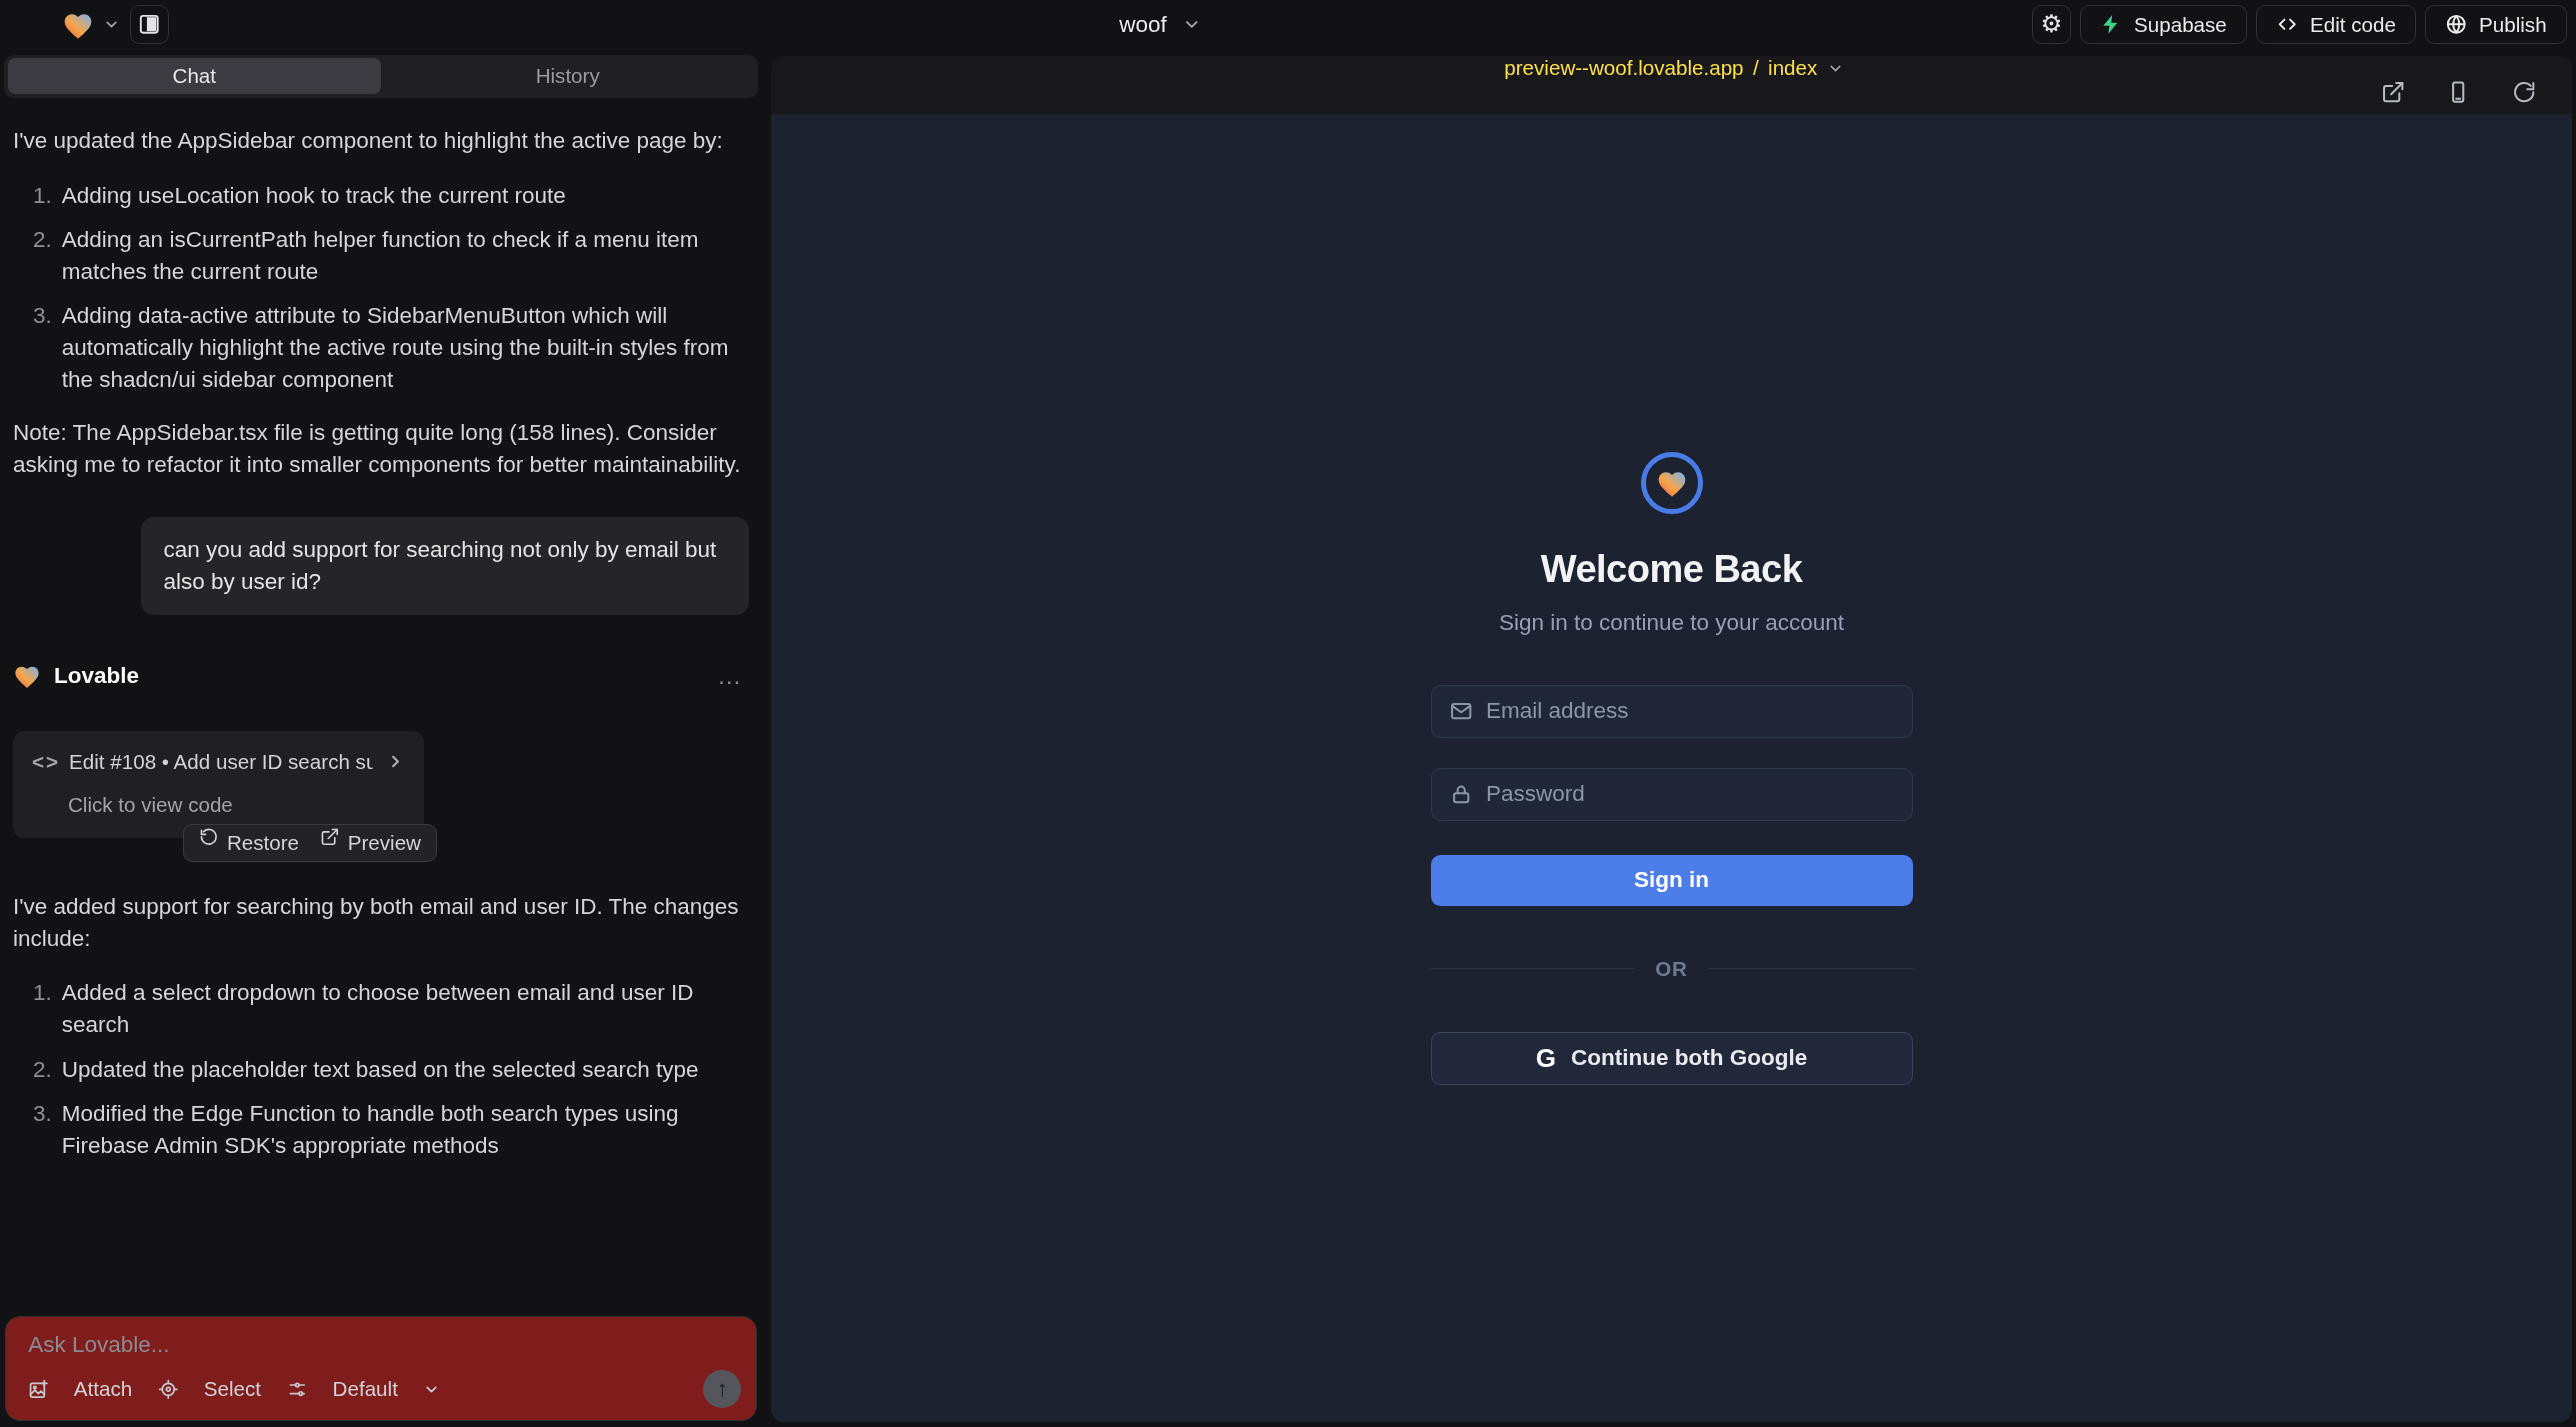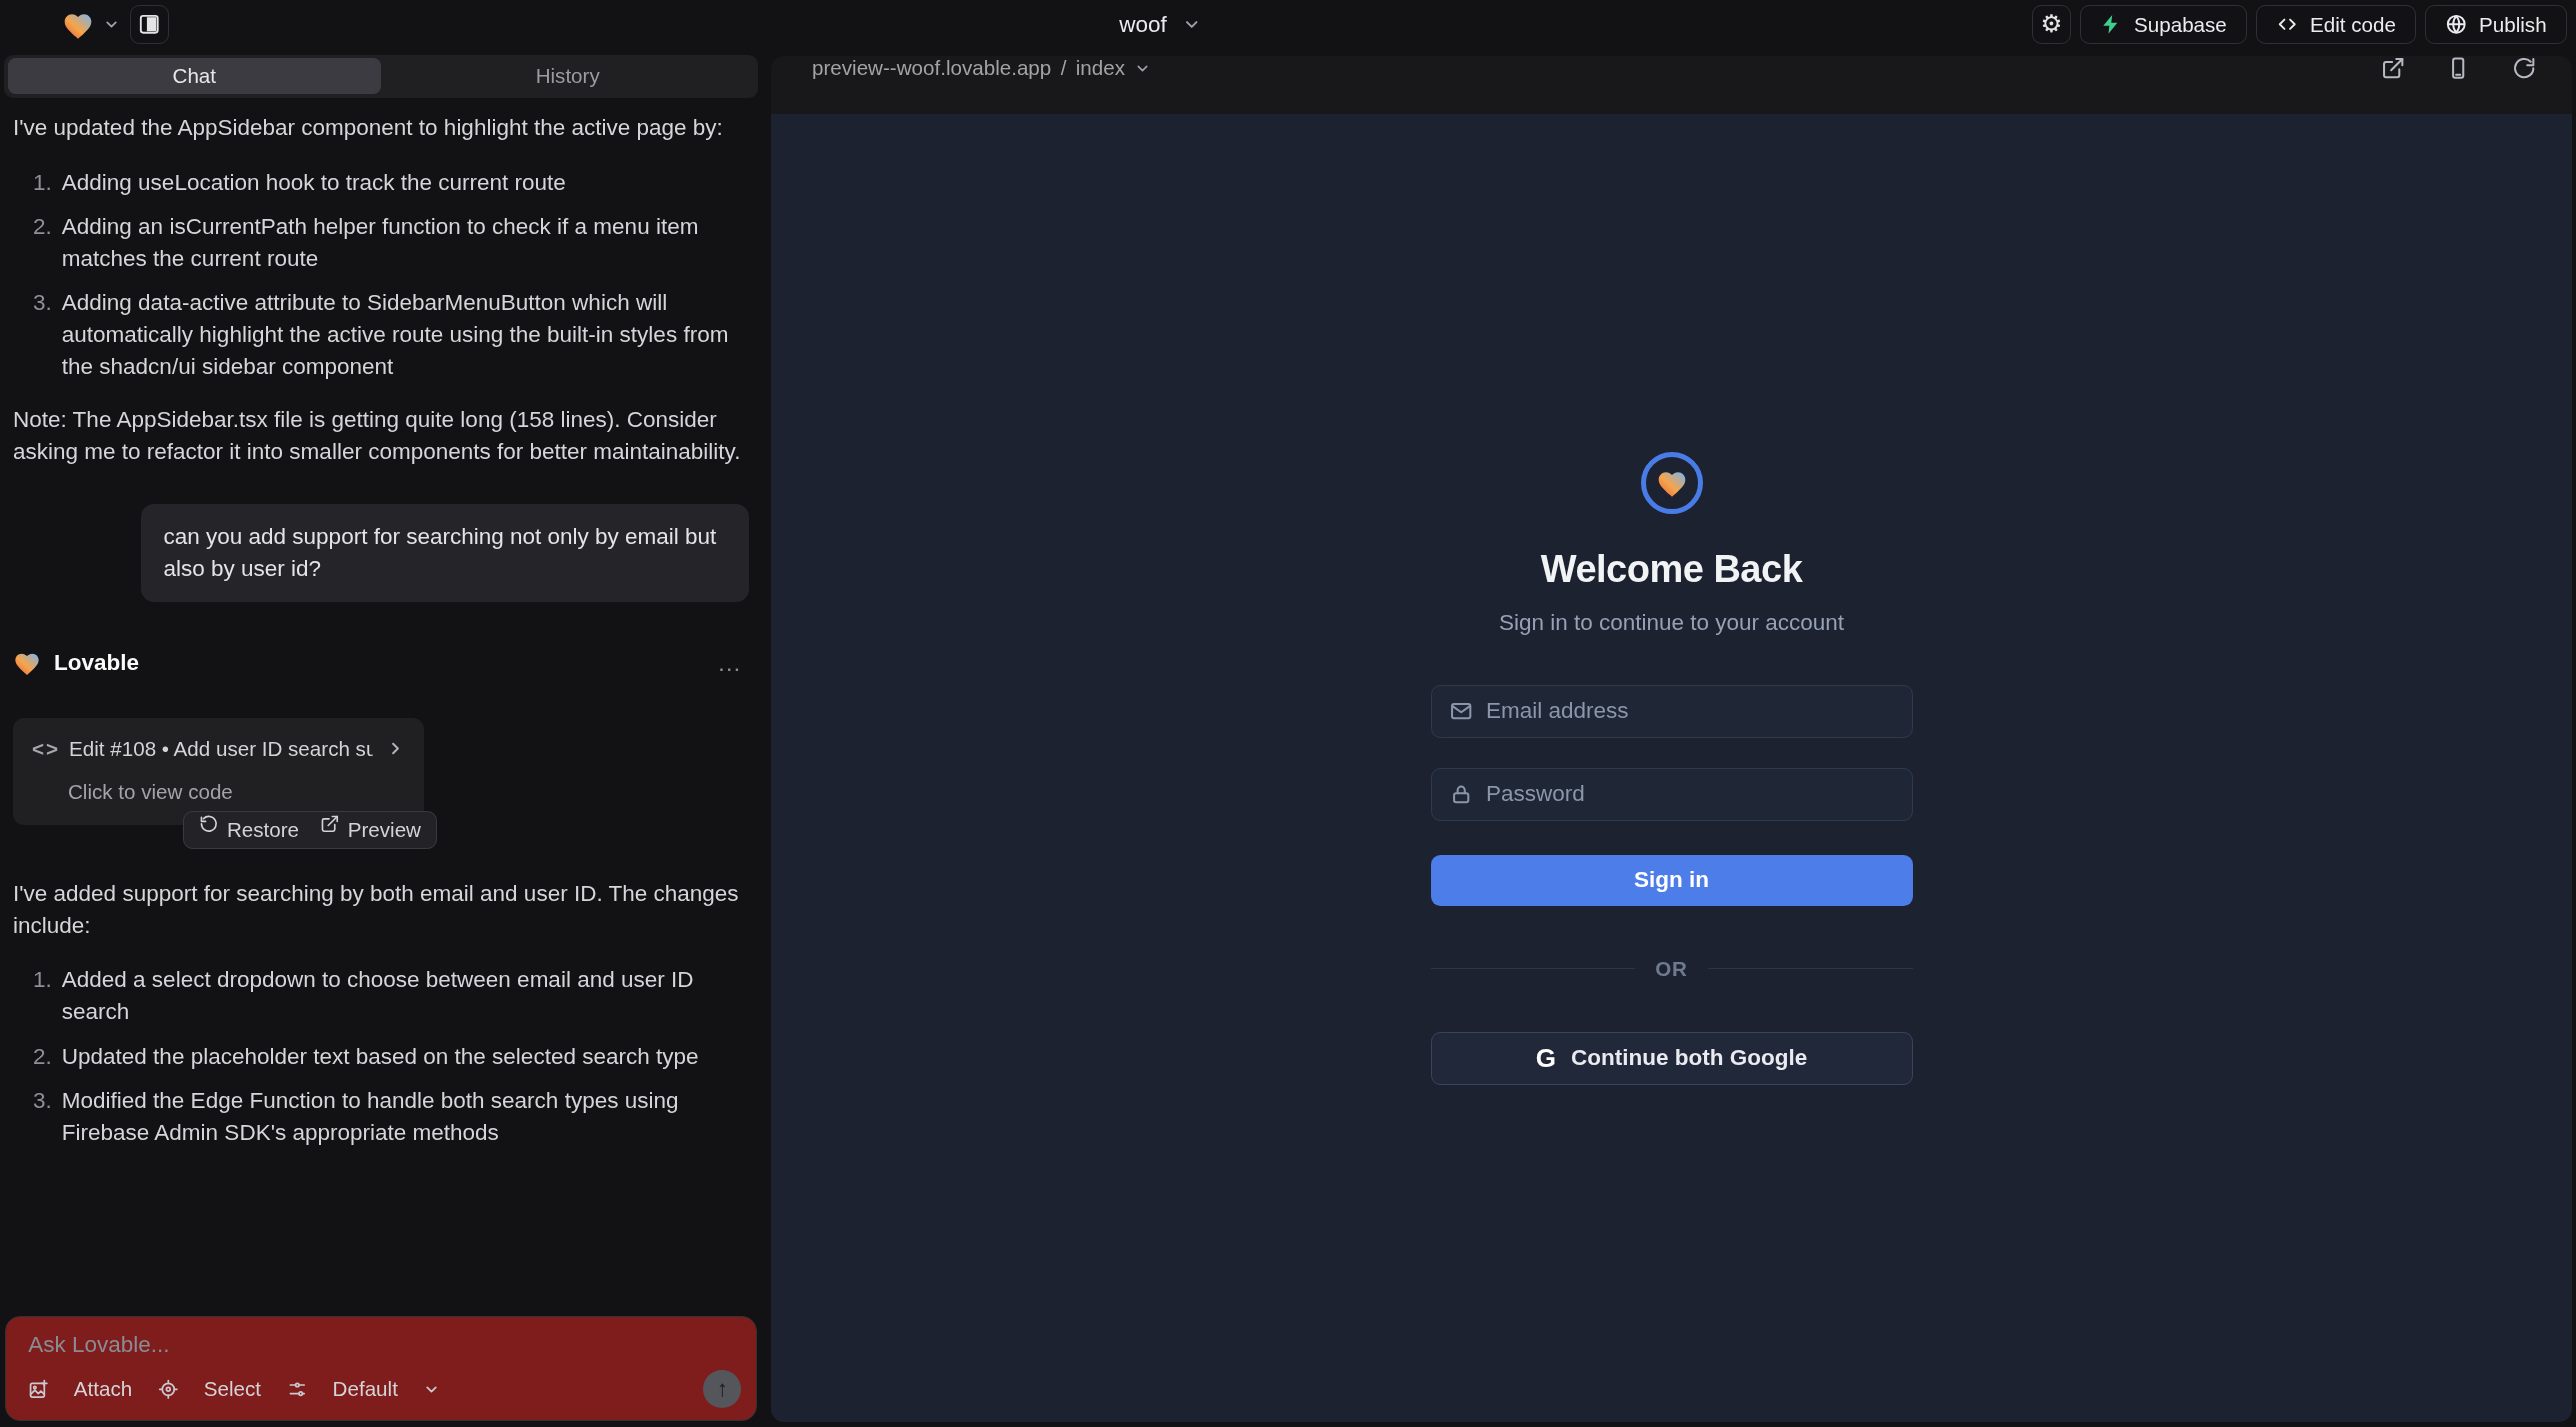--- a/index.html
+++ b/index.html
@@ -22,21 +22,21 @@
   .topbar-title .name { font-size:22.5px; font-weight:500; color:#ececf0; }
   .topbar-right { margin-left:auto; display:flex; align-items:center; gap:9.4px; }
   .pill-btn { height:39px; display:flex; align-items:center; gap:11.3px; padding:0 19px; border:0.9px solid #303036; border-radius:9.4px; background:transparent; color:#ececf0; font-size:20.6px; font-weight:500; cursor:pointer; font-family:inherit; }
   .gear { font-size:24.4px; line-height:1; color:#e4e4e7; }
 
   
   .left-panel { position:absolute; top:49px; left:0; width:762px; bottom:0; display:flex; flex-direction:column; }
   .tabbar { margin:5.6px 3.8px 0 3.8px; height:43px; background:#202023; border-radius:9.4px; display:flex; padding:3.8px; }
   .tab { flex:1; display:flex; align-items:center; justify-content:center; font-size:20.6px; color:#9b9ba3; border-radius:7.5px; cursor:pointer; }
   .tab.active { background:#3b3b41; color:#e8e8ea; }
-  .messages { flex:1; overflow:hidden; padding:7px 13px 0 13px; font-size:22.5px; line-height:32px; color:#d6d6da; }
+  .messages { flex:1; overflow:hidden; padding:20px 13px 0 13px; font-size:22.5px; line-height:32px; color:#d6d6da; }
   .messages p { margin-top:20.6px; }
   .messages p.first { margin-top:7.5px; }
   ol.steps { margin:22.5px 0 0 0; padding-left:45px; }
   ol.steps li { margin-bottom:12.2px; padding-left:3.8px; }
   ol.steps li::marker { color:#8f8f97; }
   .user-bubble { margin:36px 0 0 auto; max-width:608px; background:#252529; border-radius:13px; padding:17px 22.5px; color:#e4e4e7; }
   .lovable-row { margin-top:45px; display:flex; align-items:center; gap:13px; }
   .avatar-heart { width:28px; height:26px; }
   .lovable-name { font-size:22.5px; font-weight:600; color:#fafafa; }
   .more-dots { margin-left:auto; color:#8b8b92; font-size:24.4px; letter-spacing:1.9px; cursor:pointer; padding-right:5.6px; }
@@ -53,21 +53,21 @@
   .composer { margin:13px 4.7px 7.5px 4.7px; height:105px; background:#7f1d1d; border:0.9px solid #313136; border-radius:15px; position:relative; padding:15px 22.5px; }
   .composer textarea { width:100%; background:transparent; border:none; outline:none; resize:none; color:#e4e4e7; font-size:22.5px; font-family:inherit; }
   .composer textarea::placeholder { color:#8b8b93; }
   .composer-row { position:absolute; left:22.5px; right:15px; bottom:11.3px; display:flex; align-items:center; gap:26px; }
   .composer-item { display:flex; align-items:center; gap:25px; font-size:20.6px; color:#d4d4d8; cursor:pointer; }
   .composer-item svg { color:#c9c9cf; }
   .send-btn { margin-left:auto; width:38px; height:38px; border-radius:50%; background:#55555c; color:#1d1d21; display:flex; align-items:center; justify-content:center; font-size:22.5px; font-weight:700; cursor:pointer; border:none; }
 
   
   .preview-panel { position:absolute; top:56px; left:771px; width:1801px; height:1366px; background:#18181b; border-radius:13px; overflow:hidden; display:flex; flex-direction:column; }
-  .preview-header { height:58px; display:flex; align-items:flex-start; padding:0 36px 0 41px; color:#a3a3a3; font-size:20.6px; }
+  .preview-header { height:58px; display:flex; align-items:center; padding:0 36px 0 41px; color:#fde047; font-size:20.6px;flex-direction:column; }
   .preview-url { display:flex; align-items:center; gap:9.4px; cursor:pointer; }
   .preview-actions { margin-left:auto; display:flex; align-items:center; gap:41px; }
   .preview-actions .pv-icon { color:#b7bac2; cursor:pointer; background:none; border:none; }
   .preview-body { flex:1; background:#1c2230; display:flex; align-items:center; justify-content:center; }
   .auth-card { width:482px; display:flex; flex-direction:column; align-items:center; }
   .ring-logo { width:62px; height:62px; border:5.6px solid #4a7ce8; border-radius:50%; display:flex; align-items:center; justify-content:center; }
   .ring-logo .heart { width:32px; height:30px; }
   .auth-title { margin-top:34px; font-size:38px; font-weight:700; color:#f2f3f5; letter-spacing:-0.5px; }
   .auth-sub { margin-top:19px; font-size:22.5px; color:#97a0b4; }
   .field { margin-top:30px; width:100%; height:53px; background:#1f2736; border:0.9px solid #303a4d; border-radius:9.4px; display:flex; align-items:center; padding:0 17px; gap:13px; }

